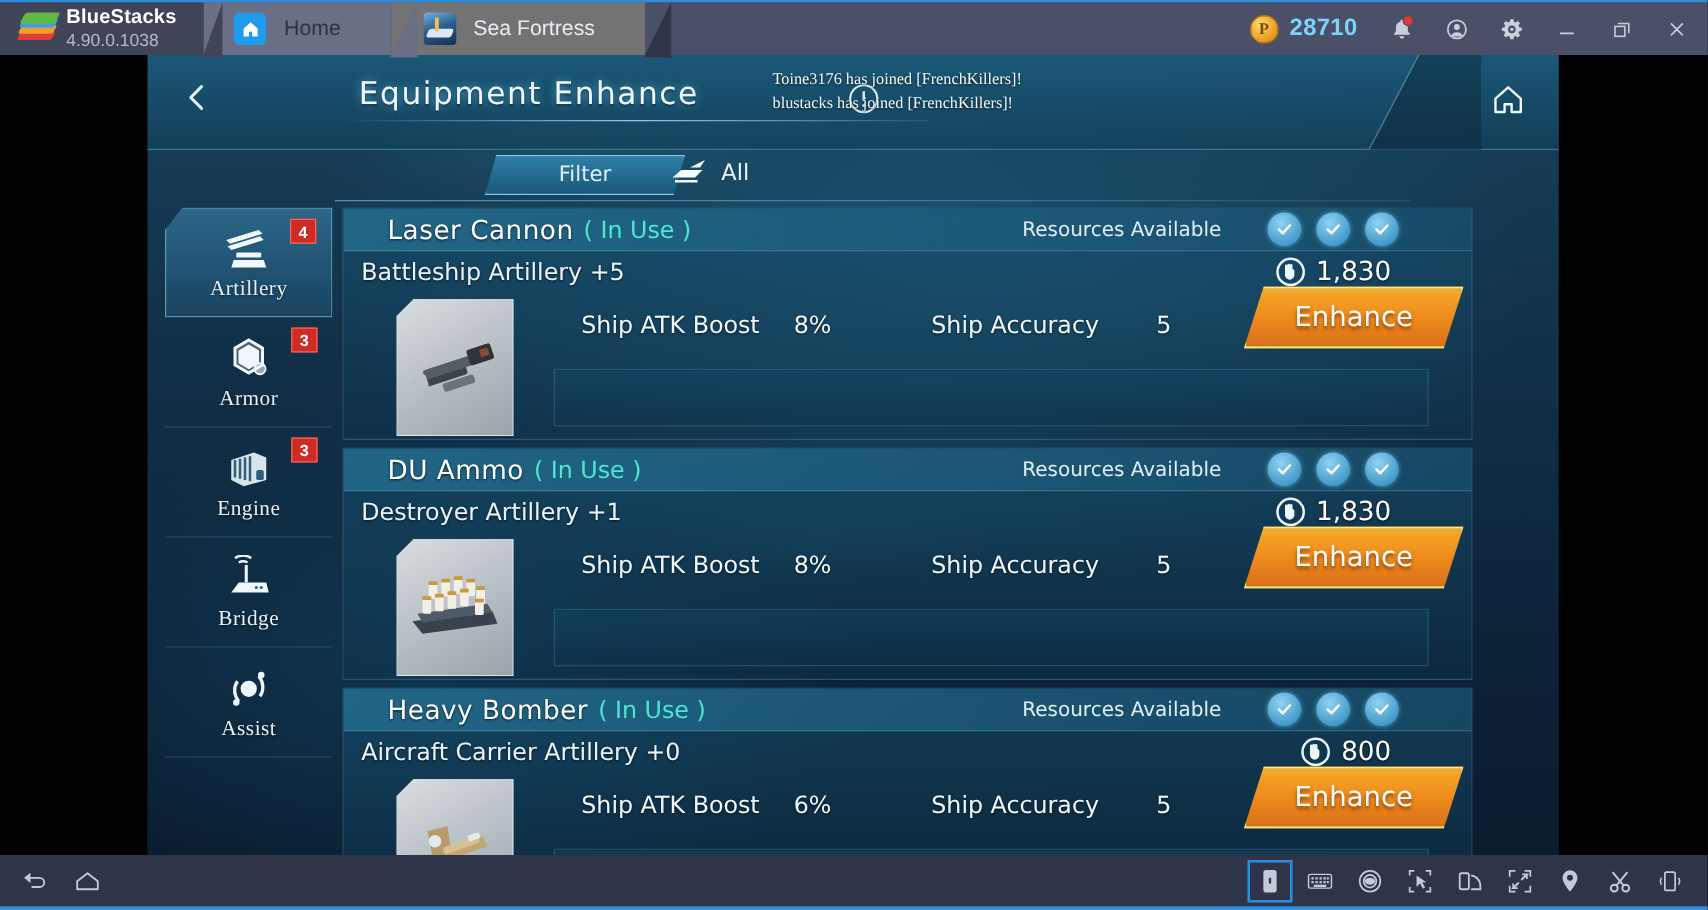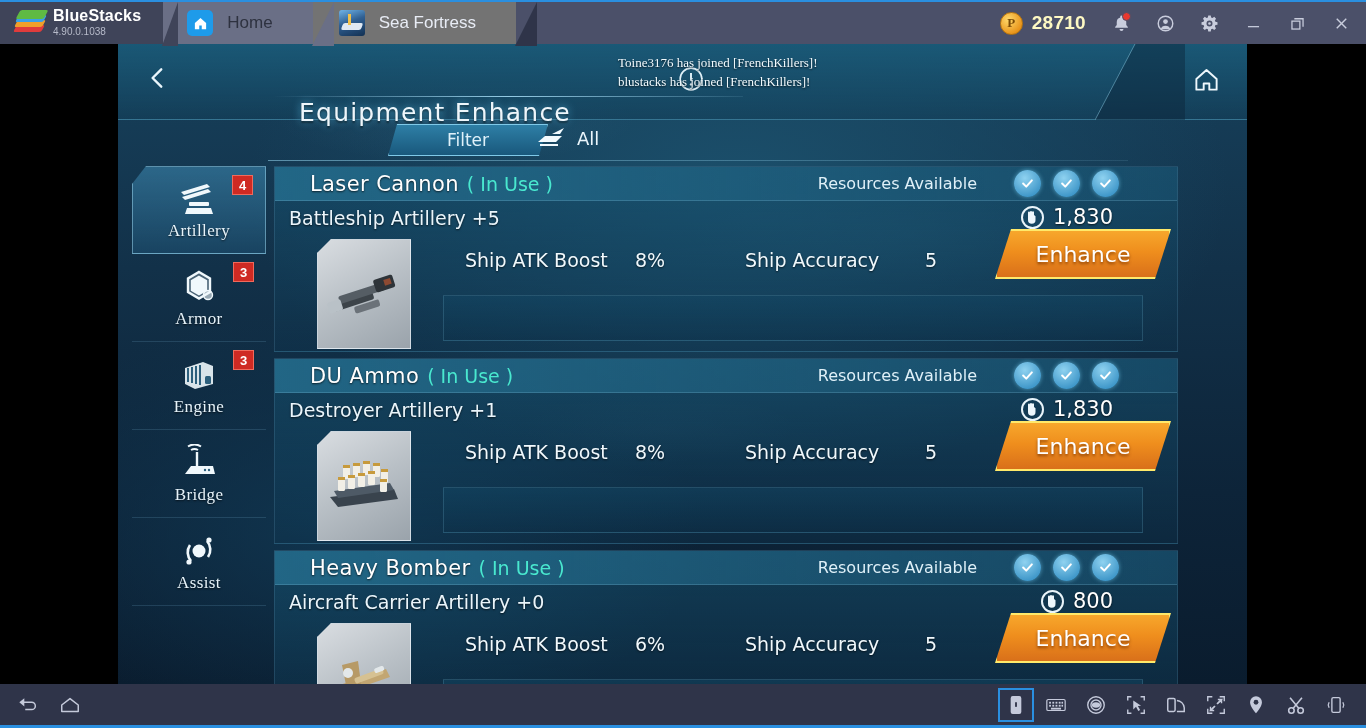--- a/index.html
+++ b/index.html
@@ -38,21 +38,21 @@
     position: absolute; left: 0; width: 28px; height: 7px;
     border-radius: 2px;
     transform: skewX(-28deg);
   }
   .bs-stack i:nth-child(1){ top: 15px; background:#e03c3c; left:1px; }
   .bs-stack i:nth-child(2){ top: 10px; background:#f0a02a; left:2px; }
   .bs-stack i:nth-child(3){ top: 5px;  background:#3aa0e8; left:3px; }
   .bs-stack i:nth-child(4){ top: 0px;  background:#5fba43; left:4px; height:9px;}
   .bs-names { line-height: 1.05; }
   .bs-title { color:#ffffff; font-size: 16px; font-weight: bold; letter-spacing:.2px;}
-  .bs-ver { color:#b6bac9; font-size: 10px; margin-top: 2px;}
+  .bs-ver { color:#b6bac9; font-size: 14px; margin-top: 2px;}
 
   .tab {
     position: relative;
     display: flex; align-items: center; gap: 14px;
     padding: 0 40px 0 26px;
     color: #2e3240;
     font-size: 17px;
     cursor: pointer;
   }
   .tab.home { background:#6a6f86; margin-left: -2px; z-index: 4; }
@@ -89,21 +89,21 @@
 
   .tb-right { display:flex; align-items:center; gap: 6px; padding-right: 6px; background:#4b5069;}
   .coin-wrap { display:flex; align-items:center; gap:9px; margin-right: 10px;}
   .coin {
     width:23px;height:23px;border-radius:50%;
     background: radial-gradient(circle at 35% 32%, #ffd96b, #e9961d 70%, #c97c10);
     border:1.5px solid #b9760e;
     display:flex;align-items:center;justify-content:center;
     color:#7a4a05; font-size:13px; font-weight:bold; font-family:"Liberation Serif", serif;
   }
-  .coin-val { color:#fef9c3; font-size:19px; font-weight:bold; letter-spacing:.3px;}
+  .coin-val { color:#7dd3fc; font-size:19px; font-weight:bold; letter-spacing:.3px;}
   .tb-btn {
     width: 38px; height: 40px; display:flex;align-items:center;justify-content:center;
     cursor:pointer; position:relative; color:#c9cddd;
   }
   .tb-btn svg { width: 19px; height:19px; }
   .notif-dot {
     position:absolute; top:9px; right:9px; width:9px;height:9px;border-radius:50%;
     background:#e8382f; border:1px solid #4b5069;
   }
 
@@ -135,25 +135,24 @@
     position:absolute; left:0; top:0; width:1129px; height:76px;
     background: linear-gradient(180deg, rgba(26,90,120,.92), rgba(18,62,88,.55));
     border-bottom: 1px solid rgba(140,205,230,.25);
   }
   .back-chevron {
     position:absolute; left:16px; top:10px; width:48px;height:48px;
     display:flex;align-items:center;justify-content:center; cursor:pointer;
   }
   .back-chevron svg{ width:26px;height:26px;}
   .g-title {
-    position:absolute; left:152px; top:16px; width:330px; text-align:center;
+    position:absolute; left:140px; top:16px; width:330px; text-align:center;
     color:#eef6fb; font-size:25px; letter-spacing:1.2px;
     font-family:"DejaVu Sans", sans-serif;
     text-shadow: 0 0 8px rgba(90,190,230,.8), 0 2px 2px rgba(0,0,0,.6);
-    margin-top: 38px;
   }
   .g-info-icon {
     position:absolute; left:560px; top:22px; width:26px;height:26px; cursor:pointer;
   }
   .g-info-icon svg{width:26px;height:26px;}
   .header-underline{
     position:absolute; left:155px; top:52px; width:470px; height:1px;
     background: linear-gradient(90deg, rgba(160,220,245,0), rgba(170,225,250,.85), rgba(160,220,245,.1));
   }
   .news-feed {

